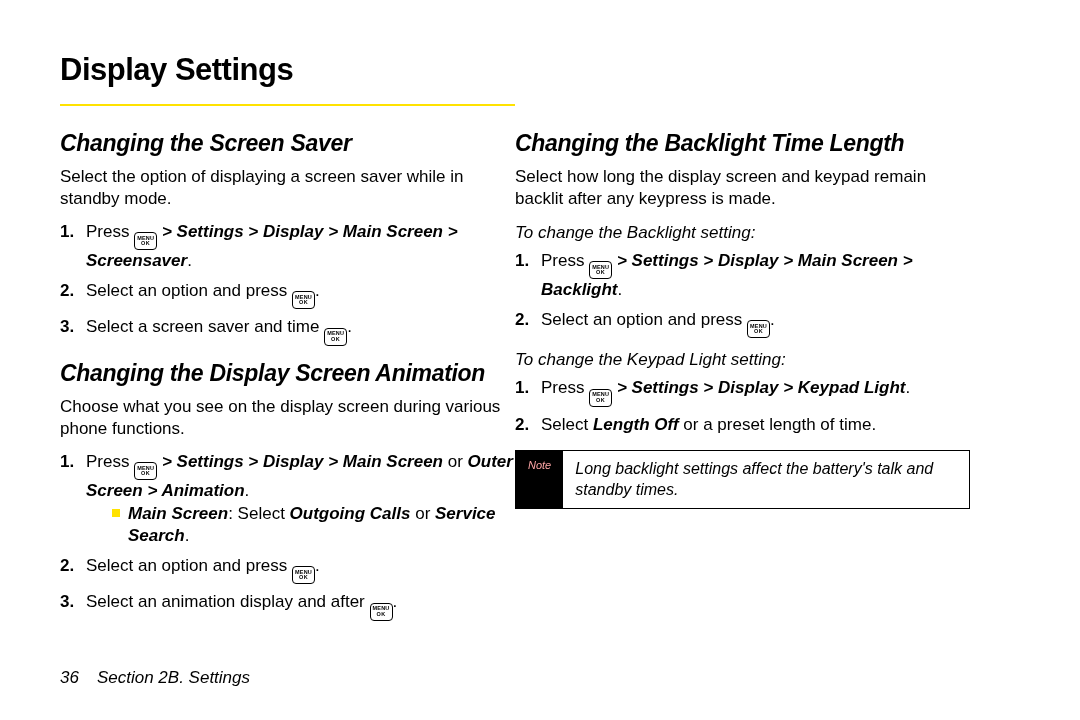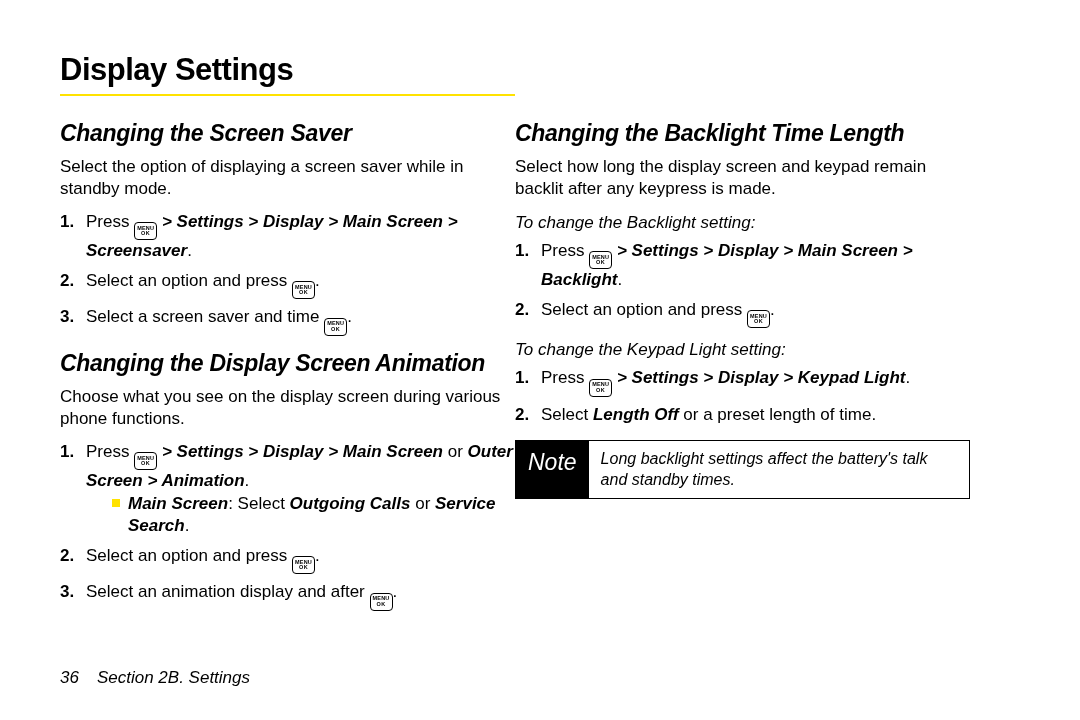--- a/index.html
+++ b/index.html
@@ -9,21 +9,21 @@
       width: 1080px;
       height: 720px;
       padding: 52px 60px 30px 60px;
       position: relative;
       background: #fff;
     }
     .page-title {
       font-size: 31px;
       font-weight: bold;
       letter-spacing: -0.5px;
-      margin-bottom: 6px;
+      margin-bottom: 16px;
     }
     .title-rule {
       border: none;
       border-top: 2px solid #ffe200;
       width: 455px;
       margin-bottom: 24px;
     }
     .columns {
       display: flex;
     }
@@ -106,23 +106,23 @@
       flex: 0 0 auto;
     }
     .note-box {
       border: 1.5px solid #000;
       display: flex;
       margin-top: 14px;
       width: 100%;
     }
     .note-label-cell {
       background: #000;
-      color: #ffffff;
-      font-style: italic;
-      font-size: 23px;
+      color: #fca5a5;
+      font-style: italic;
+      font-size: 11px;
       padding: 8px 12px;
       display: flex;
       align-items: flex-start;
     }
     .note-body-cell {
       font-style: italic;
       font-size: 16px;
       padding: 8px 12px;
       line-height: 1.28;
     }

